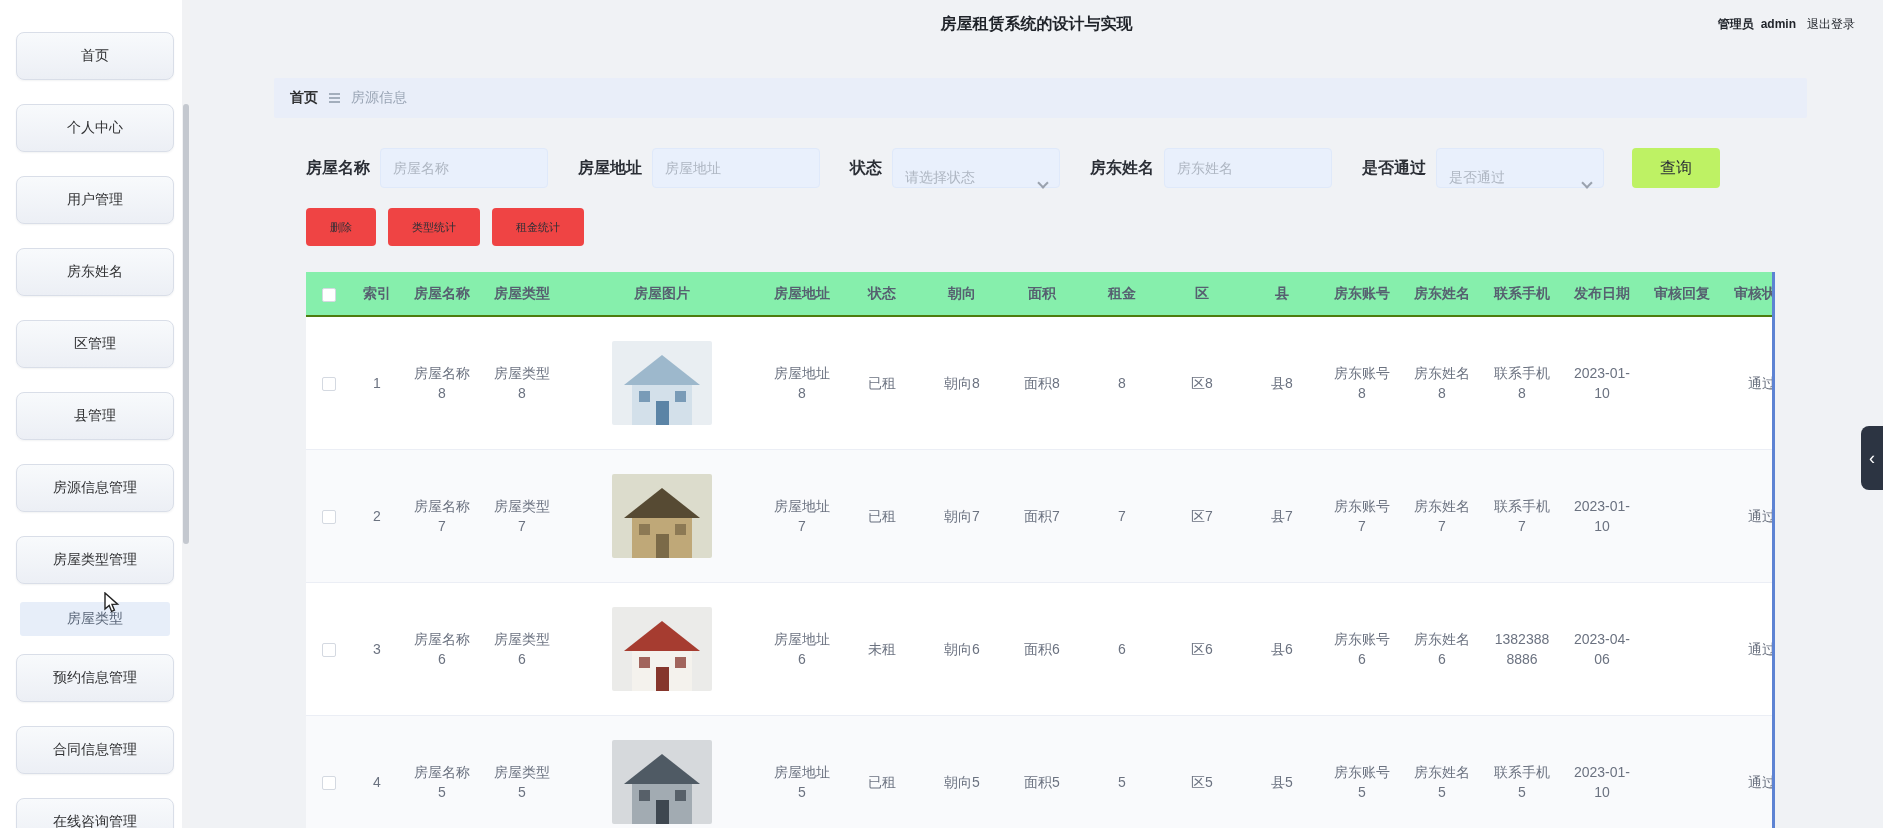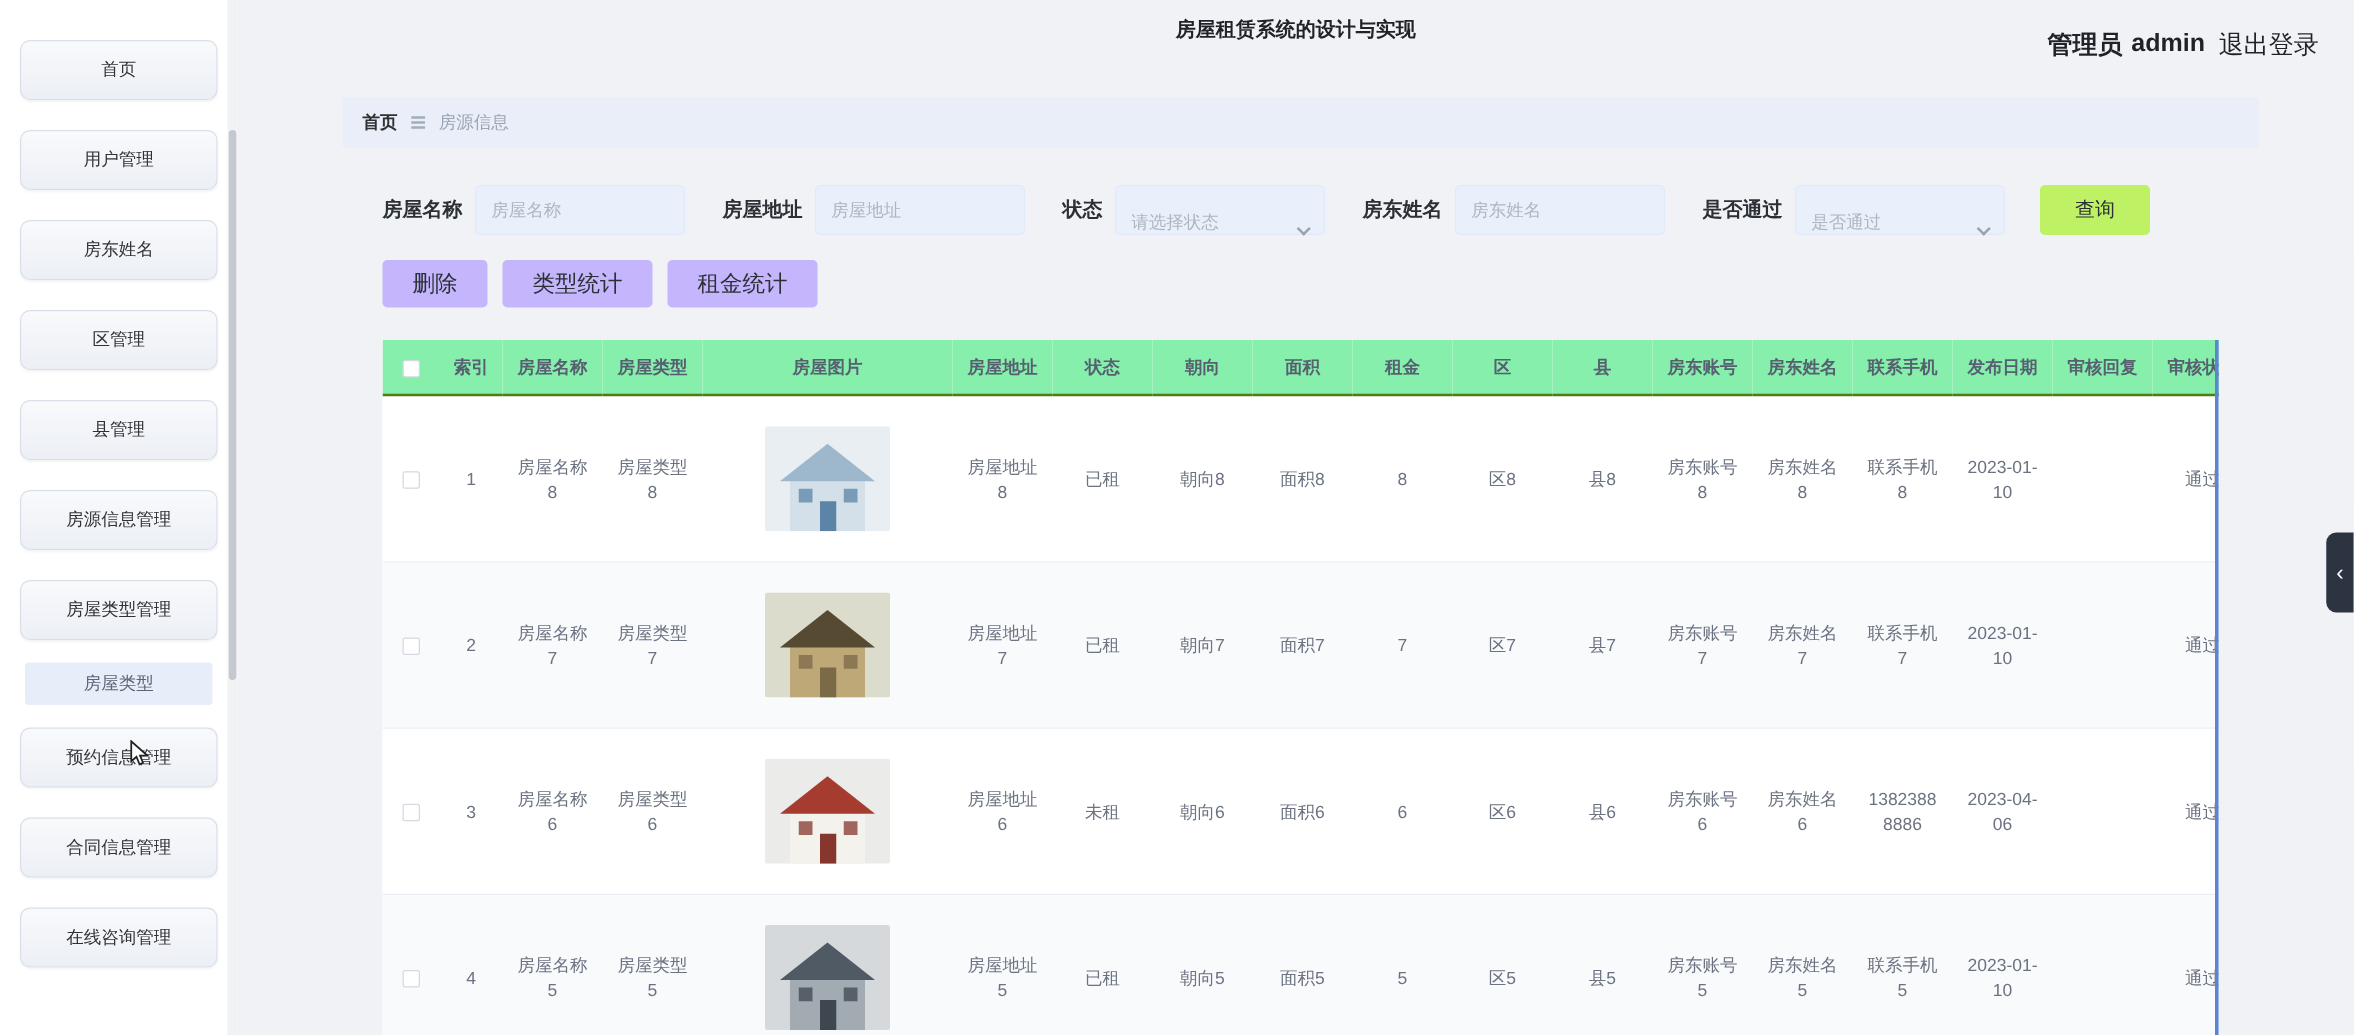--- a/index.html
+++ b/index.html
@@ -15,21 +15,21 @@
     font-size:14px;color:#303133;cursor:pointer;box-shadow:0 1px 2px rgba(31,45,61,.06)}
   .side-sub{width:150px;height:34px;flex:none;display:flex;align-items:center;justify-content:center;
     background:#e7eef9;border-radius:3px;font-size:14px;color:#5a6678;cursor:pointer;margin:-6px 0}
   .side-scrollbar{position:absolute;top:0;right:0;width:8px;height:100%;background:#f1f2f4}
   .side-scroll-thumb{position:absolute;top:104px;left:1px;width:6px;height:440px;border-radius:3px;background:#c4c8cf}
 
   
   .main{flex:1;position:relative;height:100%;overflow:hidden}
   .topbar{position:relative;height:48px;display:flex;align-items:center;justify-content:center}
   .title{font-size:16px;font-weight:bold;color:#1f2329}
-  .userbox{position:absolute;right:28px;top:11px;height:48px;display:flex;align-items:center;gap:7px;font-size:20px;color:#1f2329}
+  .userbox{position:absolute;right:28px;top:0;height:48px;display:flex;align-items:center;gap:7px;font-size:12px;color:#1f2329}
   .role,.uname{font-weight:bold}
   .logout{font-weight:normal;cursor:pointer;color:#1f2329;text-decoration:none;margin-left:4px}
 
   .content{margin:0 76px 0 84px}
   .breadcrumb{margin-top:30px;height:40px;background:#e9eef9;border-radius:2px;display:flex;align-items:center;padding:0 16px;gap:11px;font-size:14px}
   .bc-home{color:#303133;font-weight:600;cursor:pointer}
   .bc-sep{display:flex;align-items:center}
   .bc-sep i{display:block;width:11px;height:2px;background:#a3aebc;box-shadow:0 -4px 0 #a3aebc,0 4px 0 #a3aebc}
   .bc-cur{color:#9aa5b5}
 
@@ -42,21 +42,21 @@
     font-size:14px;color:#333;outline:none;font-family:inherit}
   .finput::placeholder{color:#aeb6c2}
   .fselect{width:168px;height:40px;background:#e9f0fc;border:1px solid #dfe9fa;border-radius:4px;
     padding:0 12px;display:flex;align-items:flex-end;justify-content:space-between;cursor:pointer}
   .fselect .ph{font-size:14px;color:#aeb6c2}
   .chev{width:8px;height:8px;border-right:2px solid #9aa2ae;border-bottom:2px solid #9aa2ae;
     transform:rotate(45deg);margin-top:-5px;flex:none}
   .btn{border:none;cursor:pointer;font-family:inherit}
   .search-btn{margin-left:28px;width:88px;height:40px;background:#bef264;border-radius:4px;font-size:16px;color:#2b2f36}
   .actions{margin-top:20px;display:flex;gap:12px}
-  .action-btn{height:38px;padding:0 24px;background:#c4b5fd;border-radius:4px;font-size:18px;color:#2b2f36}
+  .action-btn{height:38px;padding:0 24px;background:#ef4444;border-radius:4px;font-size:11px;color:#2b2f36}
 
   
   .table-wrap{position:relative;margin-top:26px;background:#fff;overflow:hidden}
   .table-wrap::after{content:"";position:absolute;top:0;right:0;width:3px;height:100%;background:#5d83d3}
   .grid{table-layout:fixed;width:1496px;border-collapse:collapse}
   .grid th{height:44px;background:#86efac;font-size:14px;font-weight:bold;color:#566070;padding:0 4px;border-bottom:2px solid #4d7c0f}
   .grid td{border-bottom:1px solid #ebeef5;text-align:center;vertical-align:middle;font-size:14px;color:#6b7280;
     padding:24px 10px;word-break:break-all;line-height:20px;height:132px;background:#fff}
   .grid tbody tr:nth-child(even) td{background:#f9fafc}
   .grid td.cell-image{padding:24px 0}
@@ -71,20 +71,21 @@
   .cursor-icon{position:absolute;left:102px;top:592px;z-index:30;pointer-events:none}
 </style>
 </head>
 <body>
 
 <div class="app">
 
   <aside class="sidebar">
     <nav class="side-nav">
         <div class="side-btn">首页</div>
+        <div class="side-btn">个人中心</div>
         <div class="side-btn">用户管理</div>
         <div class="side-btn">房东姓名</div>
         <div class="side-btn">区管理</div>
         <div class="side-btn">县管理</div>
         <div class="side-btn">房源信息管理</div>
         <div class="side-btn">房屋类型管理</div>
         <div class="side-sub">房屋类型</div>
         <div class="side-btn">预约信息管理</div>
         <div class="side-btn">合同信息管理</div>
         <div class="side-btn">在线咨询管理</div>

